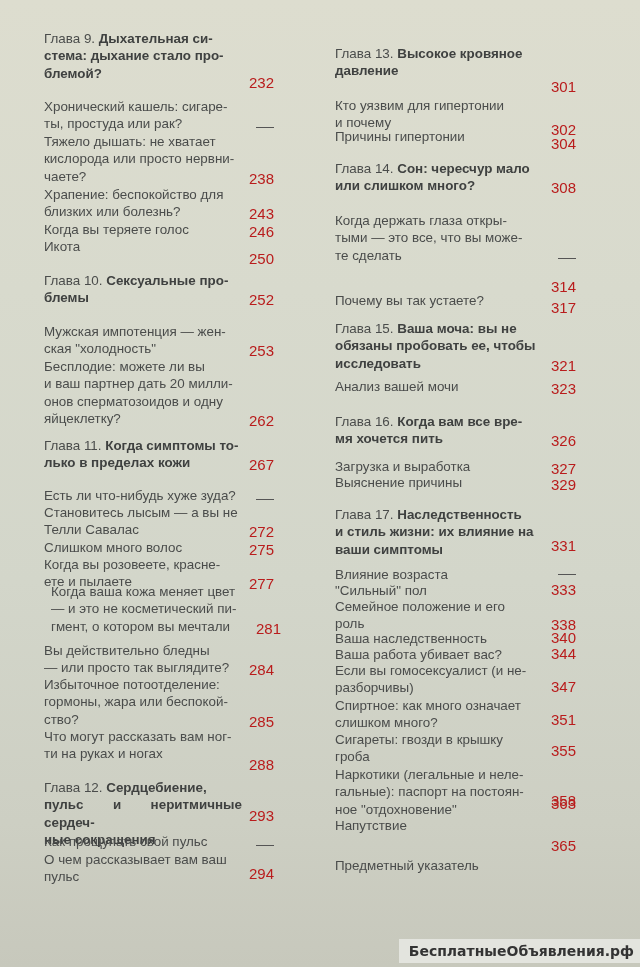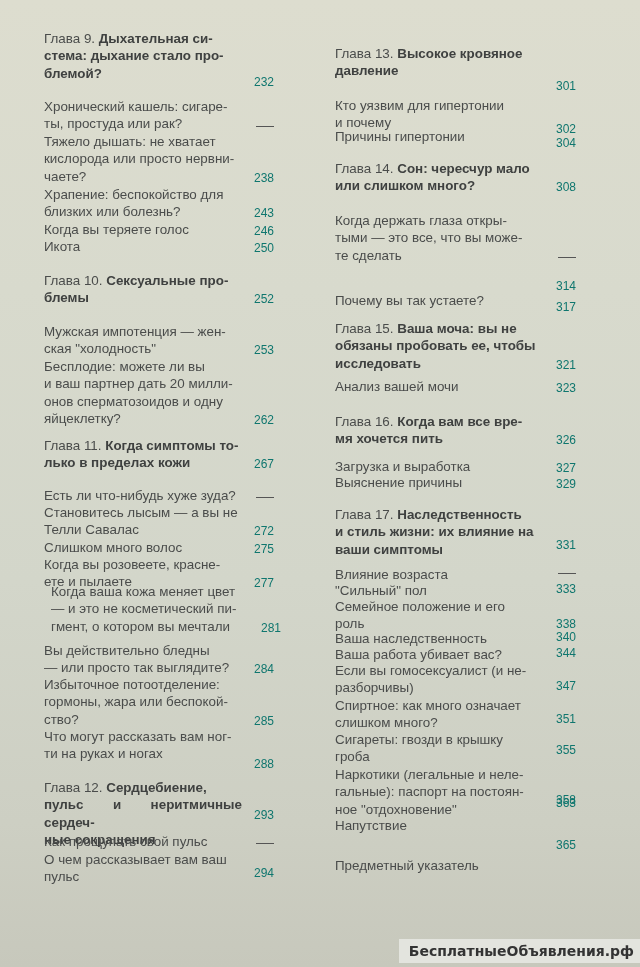--- a/index.html
+++ b/index.html
@@ -8,21 +8,21 @@
     background: linear-gradient(180deg, #ddddcf 0%, #d8dacd 30%, #d3d6ca 60%, #cdcfc3 85%, #c7c8bc 100%);
     font-family: "Liberation Sans", "DejaVu Sans", sans-serif;
     color:#4a4c4b;
   }
   .page { position:absolute; inset:0; }
   .col { position:absolute; top:0; }
   .col-left { left:44px; width:230px; }
   .col-right { left:335px; width:235px; }
   .entry { position:absolute; left:0; width:100%; font-size:13.4px; line-height:17.3px; }
   .entry .txt { display:block; width:198px; text-align:justify; }
-  .entry .pg { position:absolute; right:0; width:36px; text-align:right; color:#0f766e; font-size:12px; }
+  .entry .pg { position:absolute; right:0; width:36px; text-align:right; color:#b91c1c; font-size:15px; }
   .col-right .entry .txt { width:210px; }
   .col-right .entry .pg { right:-6px; }
   .chap .txt { font-weight:normal; }
   .chap b { font-weight:bold; color:#3f4140; }
   .dash { display:inline-block; width:18px; height:1px; background:#555; vertical-align:middle; }
   .watermark {
     position:absolute; right:0; bottom:4px; height:24px; padding:0 6px 0 10px;
     background:#e3e4de; color:#333; font-weight:bold; font-size:14px; line-height:24px;
     font-family:"DejaVu Sans", sans-serif;
   }
@@ -47,21 +47,21 @@
       <div class="entry item" style="top: 186px;">
         <span class="txt">Храпение: беспокойство для<br>близких или болезнь?</span>
         <span class="pg" style="top: 19.3px;">243</span>
       </div>
       <div class="entry item" style="top: 221px;">
         <span class="txt">Когда вы теряете голос</span>
         <span class="pg" style="top: 2px;">246</span>
       </div>
       <div class="entry item" style="top: 238px;">
         <span class="txt">Икота</span>
-        <span class="pg" style="top: 2px;">250</span>
+        <span class="pg" style="top: 12px;">250</span>
       </div>
       <div class="entry chap" style="top: 272px;">
         <span class="txt">Глава 10. <b>Сексуальные про-</b><br><b>блемы</b></span>
         <span class="pg" style="top: 19.3px;">252</span>
       </div>
       <div class="entry item" style="top: 323px;">
         <span class="txt">Мужская импотенция — жен-<br>ская "холодность"</span>
         <span class="pg" style="top: 19.3px;">253</span>
       </div>
       <div class="entry item" style="top: 358px;">

